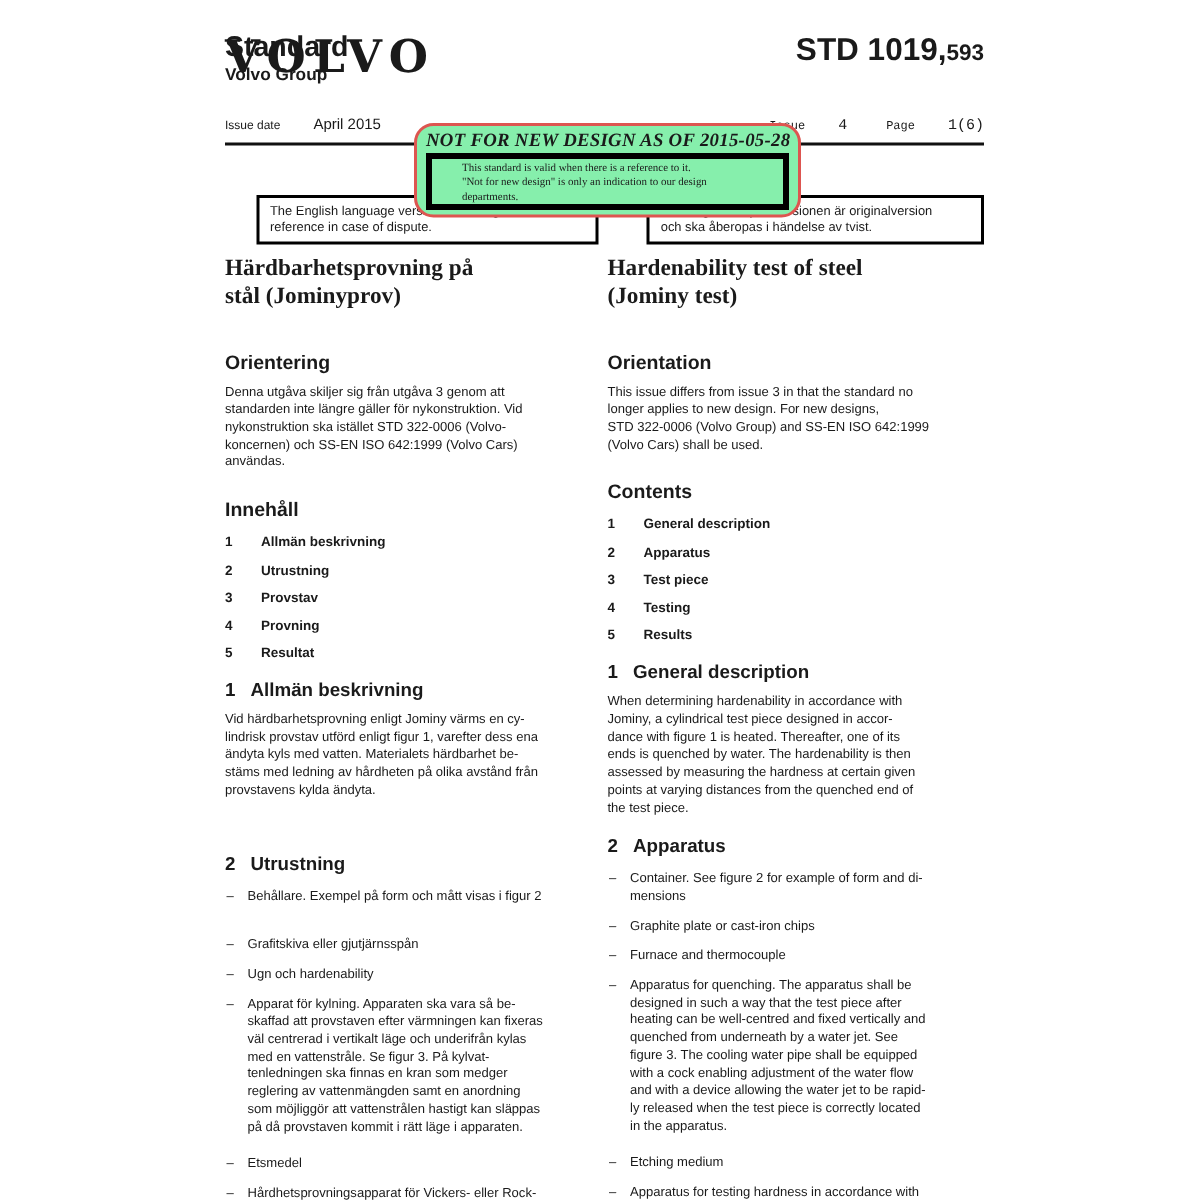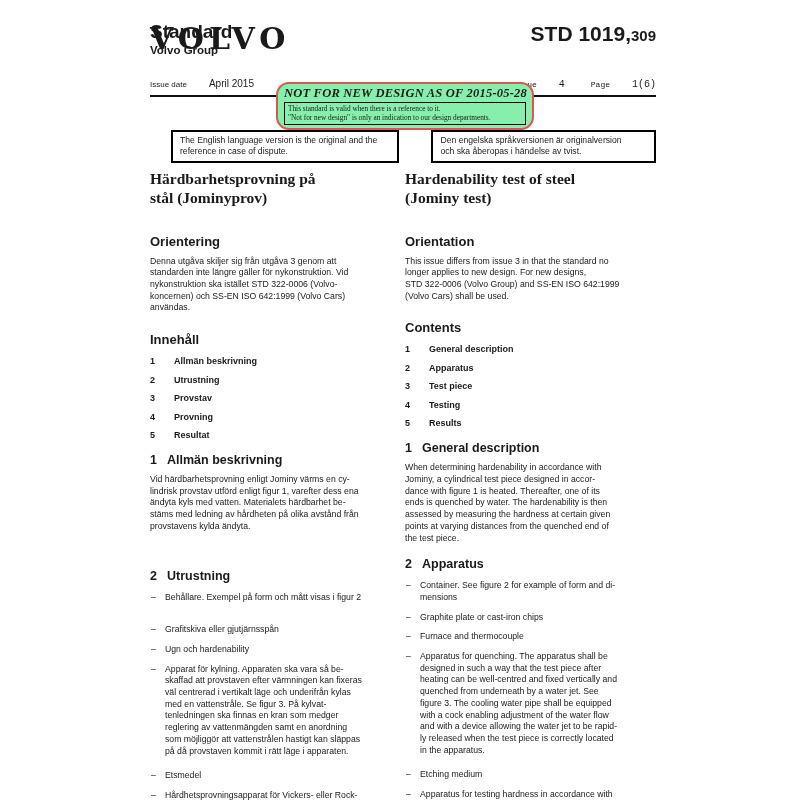--- a/index.html
+++ b/index.html
@@ -22,21 +22,21 @@
   .meta-label { font-size:8px; }
   .meta-value { font-size:10px; margin-left:22px; }
   .meta-right { margin-left:auto; display:flex; align-items:baseline;font-family:Liberation Mono, monospace; }
   .meta-right .meta-label { margin-left:26px; }
   .header-rule { height:2px; background:#111; margin-top:5px; }
 
   
   .stamp { position:absolute; left:126px; top:62px; width:258px; background:#86efac;
            border:2px solid #dd5550; border-radius:13px; padding:2px 6px 3px;font-family:Liberation Serif, serif; }
   .stamp-title { font-size:12.5px; font-weight:bold; font-style:italic; white-space:nowrap; letter-spacing:0.2px; }
-  .stamp-box { border:1px solid #000000; margin-top:1px; padding:1px 3px; font-size:7.3px; line-height:1.3; white-space:pre-line; }
+  .stamp-box { border:4px solid #000000; margin-top:1px; padding:1px 20px; font-size:7.3px; line-height:1.3; white-space:pre-line; }
 
   
   .notices { display:flex; margin-top:33px; margin-left:21px; gap:32px; }
   .notice { border:2px solid #000; padding:3px 7px; font-size:8.6px; line-height:1.32; white-space:pre-line; }
   .notice-en { width:230px; }
   .notice-sv { width:226px; }
 
   
   .columns { display:flex; margin-top:7px; }
   .col-left { width:247px; }
@@ -69,21 +69,21 @@
 
 <div class="page">
   <div class="content">
 
     <div class="doc-header">
       <div class="logo">VOLVO</div>
       <div class="header-center">
         <div class="doc-type">Standard</div>
         <div class="org">Volvo Group</div>
       </div>
-      <div class="doc-number"><span>STD 1019,</span><span class="doc-number-suffix">309</span></div>
+      <div class="doc-number"><span>STD 1019,</span><span class="doc-number-suffix">593</span></div>
     </div>
 
     <div class="meta-row">
       <span class="meta-label">Issue date</span>
       <span class="meta-value">April 2015</span>
       <div class="meta-right">
         <span class="meta-label">Issue</span>
         <span class="meta-value">4</span>
         <span class="meta-label">Page</span>
         <span class="meta-value">1(6)</span>

